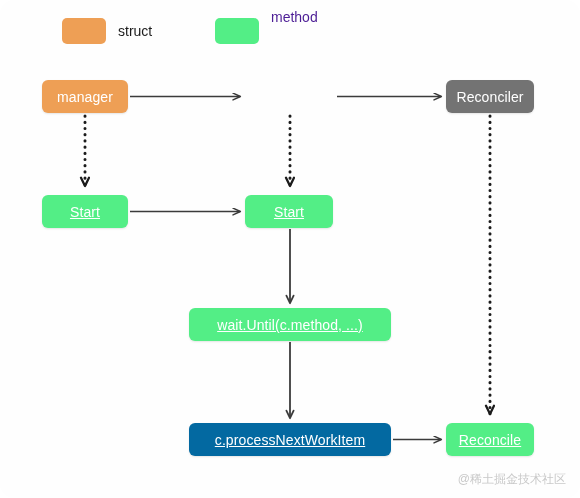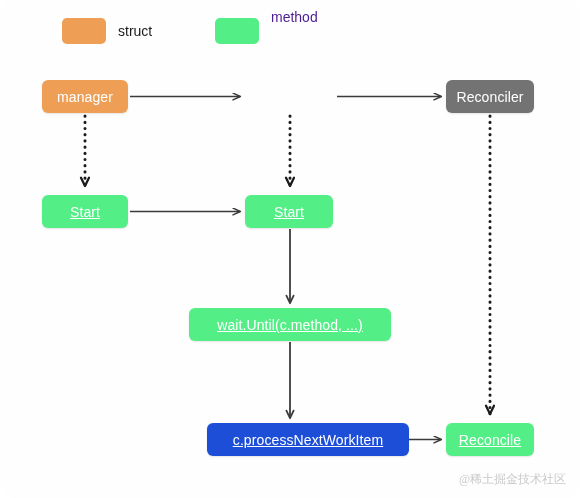--- a/index.html
+++ b/index.html
@@ -59,21 +59,21 @@
   }
 
   
   #watermark {
     position: absolute;
     right: 14px;
     bottom: 10px;
     font-size: 12px;
     color: #c9c9c9;
     white-space: nowrap;
-    font-family: Liberation Serif, serif;
+    font-family: Liberation Sans, sans-serif;
   }
 </style>
 </head>
 <body>
 
 <div id="canvas" style="background: rgb(254, 254, 254); border-radius: 14px;">
 
   <div>
     <div class="legend-swatch" style="left: 62px; top: 18px; background: rgb(238, 159, 85);"></div>
     <div class="legend-label" style="left: 118px; top: 18px; color: rgb(27, 27, 27);">struct</div>
@@ -127,21 +127,21 @@
   </div>
 
   <div class="node method" style="left: 245px; top: 195px; width: 88px; height: 33px; background: rgb(83, 238, 134); color: rgb(255, 255, 255);">
     <span>Start</span>
   </div>
 
   <div class="node method" style="left: 189px; top: 308px; width: 202px; height: 33px; background: rgb(83, 238, 134); color: rgb(255, 255, 255);">
     <span>wait.Until(c.method, ...)</span>
   </div>
 
-  <div class="node method" style="left: 207px; top: 423px; width: 202px; height: 33px; background: #1d4ed8; color: rgb(255, 255, 255);">
+  <div class="node method" style="left: 189px; top: 423px; width: 202px; height: 33px; background: #0369a1; color: rgb(255, 255, 255);">
     <span>c.processNextWorkItem</span>
   </div>
 
   <div class="node method" style="left: 446px; top: 423px; width: 88px; height: 33px; background: rgb(83, 238, 134); color: rgb(255, 255, 255); text-align: center;">
     <span>Reconcile</span>
   </div>
 
   <div id="watermark" style="color: rgb(201, 201, 201);">@稀土掘金技术社区</div>
 
 </div>

